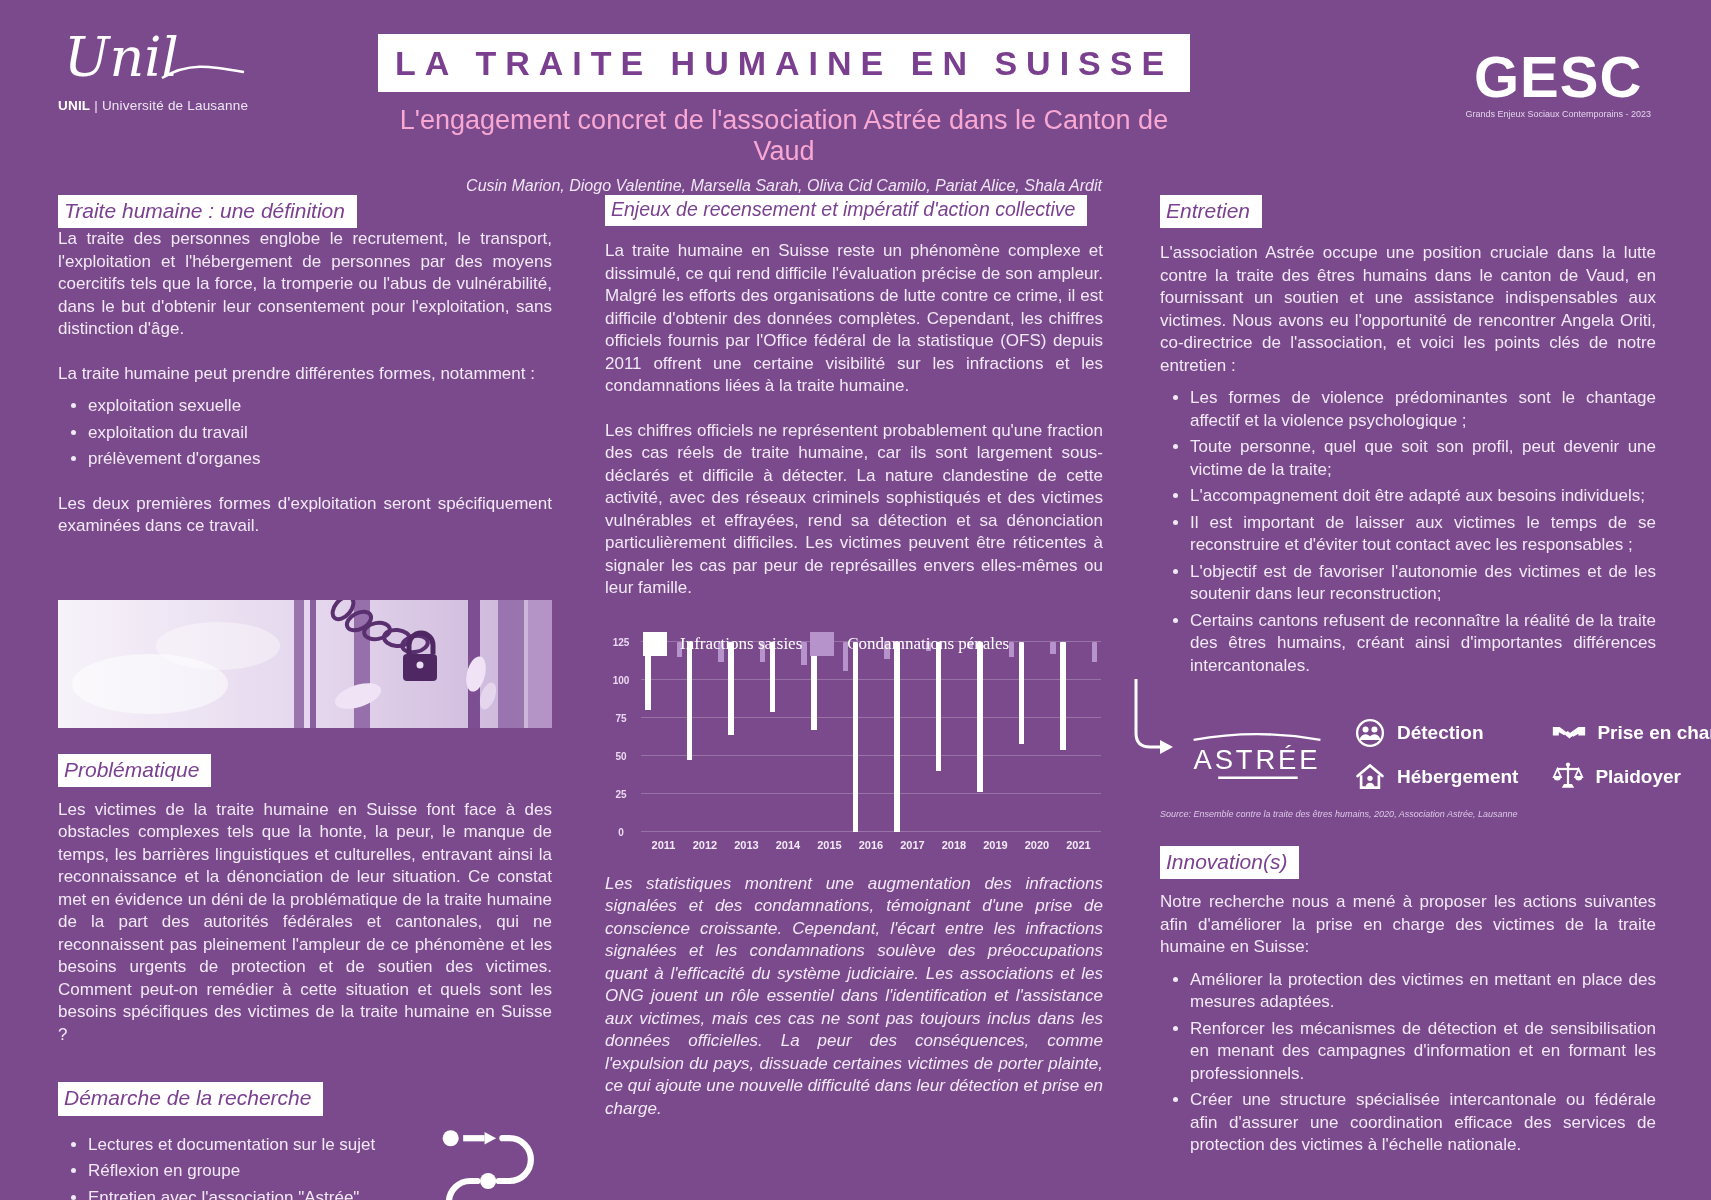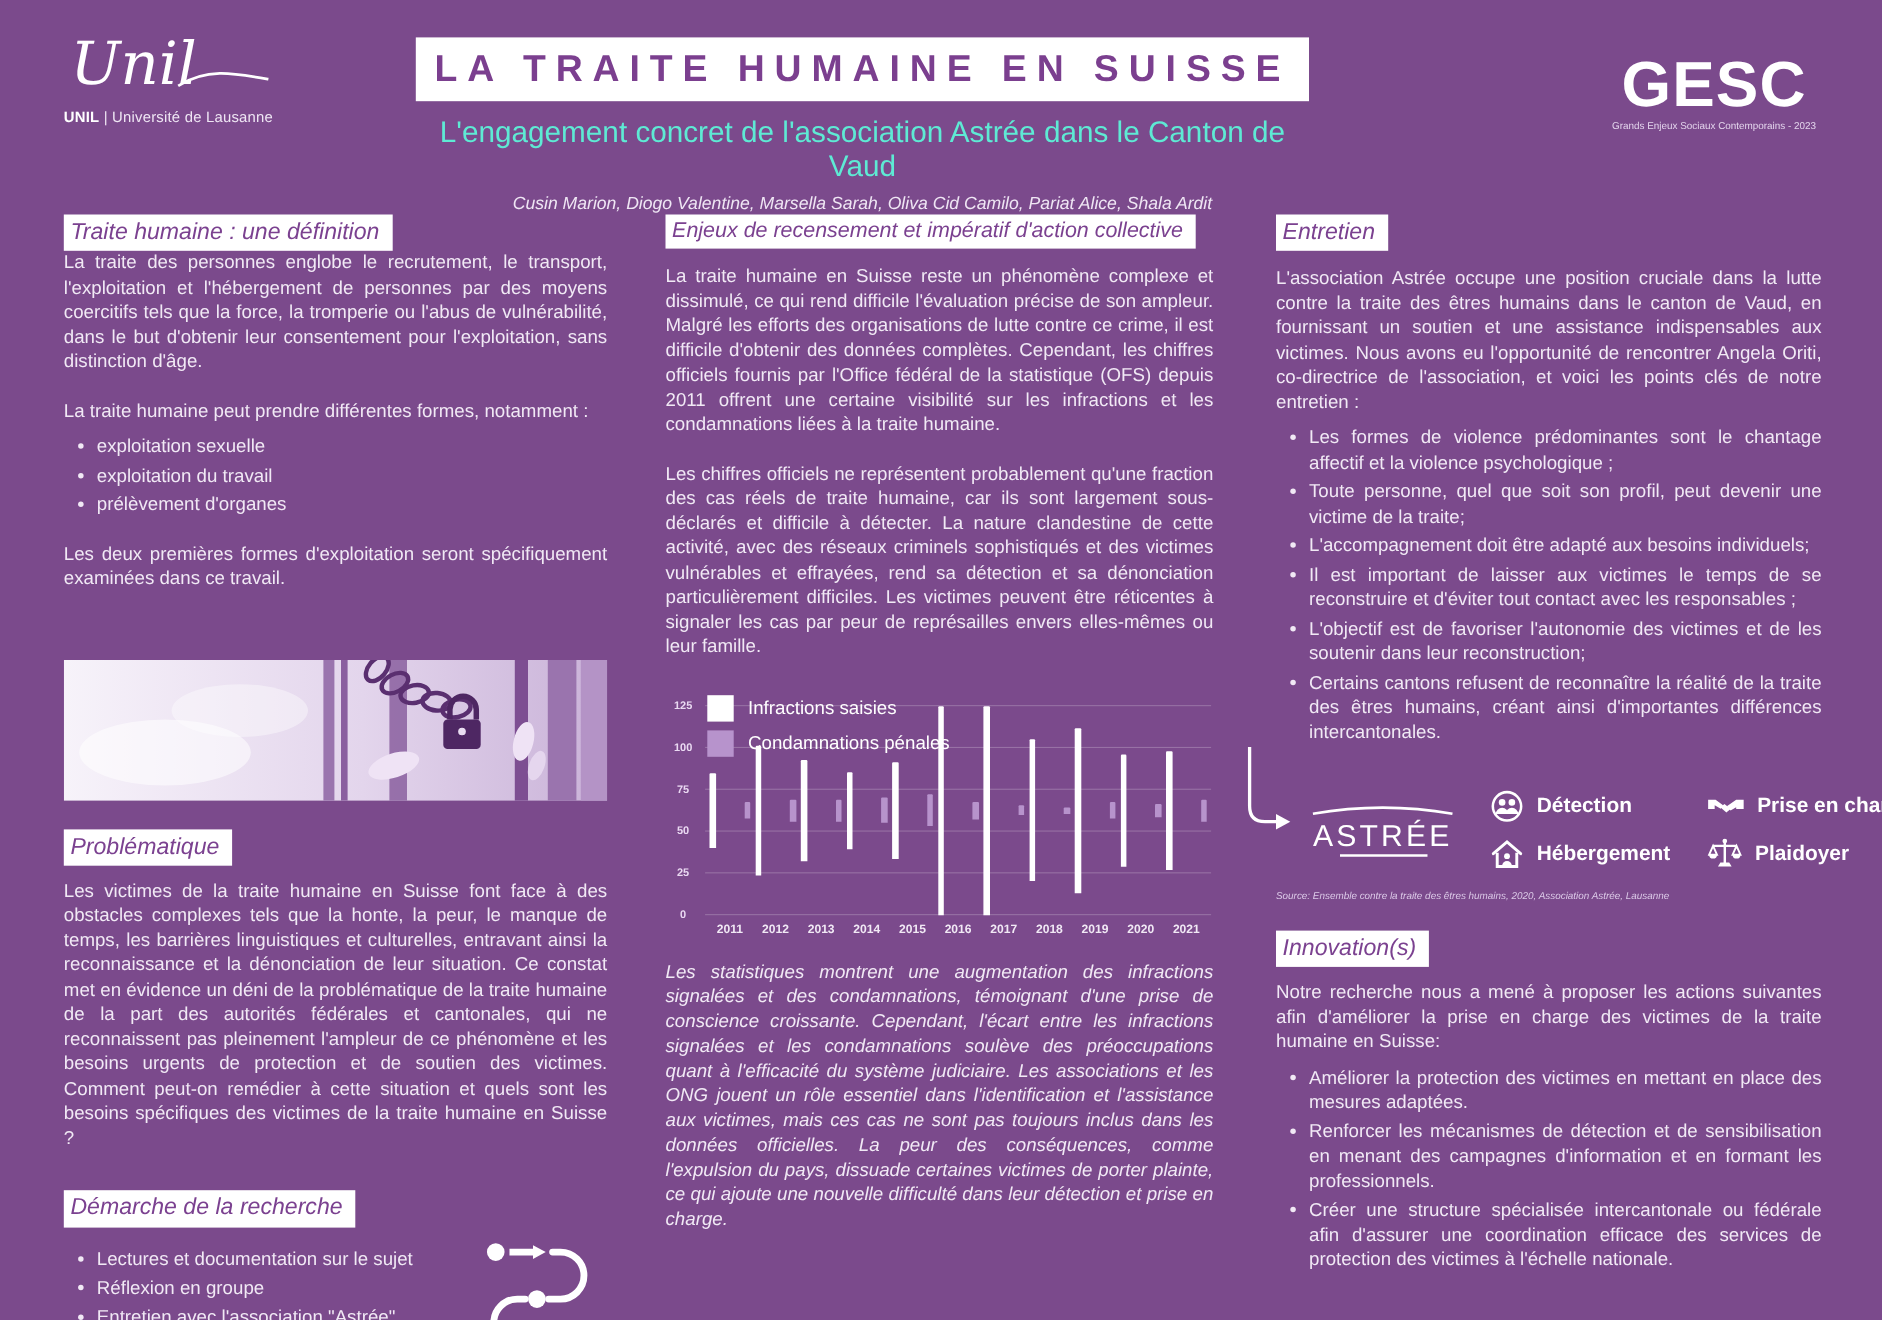--- a/index.html
+++ b/index.html
@@ -11,21 +11,21 @@
   
   .unil { position:absolute; left:58px; top:30px; }
   .unil-sub { font-size:13.5px; color:#efe6f4; margin-top:2px; letter-spacing:.2px; }
   .unil-sub b { font-weight:700; color:#fff; }
   .gesc { position:absolute; right:60px; top:48px; text-align:center; color:#fff; }
   .gesc-name { font-size:58px; font-weight:800; letter-spacing:1px; line-height:1; }
   .gesc-sub { font-size:9px; color:#e3d4ec; margin-top:3px; }
   .header-center { position:absolute; left:378px; top:34px; width:812px; text-align:center; }
   .title-box { background:#fff; height:58px; display:flex; align-items:center; justify-content:center; }
   .title-text { color:#7b3f8f; font-size:34px; font-weight:800; letter-spacing:9px; white-space:nowrap; }
-  .subtitle { margin-top:13px; font-size:27px; color:#5eead4; }
+  .subtitle { margin-top:13px; font-size:27px; color:#f9a8d4; }
   .authors { margin-top:10px; font-size:16px; font-style:italic; color:#efe6f4;text-align:center; }
   .divider { width:140px; height:4px; background:#fff; margin:15px auto 0; }
   
   .col { position:absolute; top:195px; }
   .col-left  { left:58px;   width:494px; }
   .col-mid   { left:605px;  width:498px; }
   .col-right { left:1160px; width:496px; }
   .hdr {
     display:inline-block; background:#fff; color:#7b4190;
     font-style:italic; font-size:21px; padding:3px 12px 5px 6px; line-height:1.2;
@@ -42,31 +42,31 @@
   .hdr-prob { margin-top:26px; }
   .prob-p { margin-top:12px; }
   .hdr-dem { margin-top:36px; }
   .dem-row { display:flex; margin-top:4px; }
   .dem-row ul { flex:1; }
   .flow-icon { margin-top:2px; margin-right:14px; flex:none; }
   
   .mid-p1 { margin-top:14px; }
   .mid-p2 { margin-top:22px; }
   .chart { position:relative; margin-top:42px; }
-  .chart-legend { position:absolute; top:-10px; left:38px; display:flex; flex-direction:column; gap:8px; z-index:2; }
+  .chart-legend { position:absolute; top:-10px; left:38px; display:flex; flex-direction:row; gap:8px; z-index:2;font-family:Liberation Serif, serif; }
   .legend-item { display:flex; align-items:center; gap:13px; }
   .legend-swatch { width:24px; height:24px; flex:none; }
   .legend-label { font-size:17px; color:#fff; }
   .chart-plot { position:relative; height:190px; margin-left:36px; margin-right:2px; }
   .gridline { position:absolute; left:0; right:0; height:1px; background:rgba(255,255,255,.22); }
   .ytick { position:absolute; left:-34px; width:28px; text-align:center; font-size:10px; font-weight:700;
            color:#ead9f2; transform:translateY(50%); }
   .bar-groups { position:absolute; left:0; right:0; top:0; bottom:0; display:flex;
                 justify-content:space-between; align-items:flex-end; padding:0 4px; }
-  .bar-group { position:relative; width:37px; height:100%; display:flex; align-items:center;gap:26px; }
+  .bar-group { position:relative; width:37px; height:100%; display:flex; align-items:flex-start;gap:26px; }
   .bar { width:18px; border-radius:1px 1px 0 0; }
   .xtick { position:absolute; top:100%; left:-6px; right:-6px; margin-top:7px; text-align:center;
            font-size:11px; font-weight:700; color:#f1e9f5; }
   .chart-source { margin:36px 0 0 0; font-size:9.5px; font-style:italic; color:#dccae8; text-align:left; }
   .mid-p3 { margin-top:41px;font-style:italic; }
   
   .ent-p1 { margin-top:14px; }
   .ent-bullets { margin-top:24px; }
   .astree-row { position:relative; margin-top:40px; display:flex; align-items:center; padding-left:26px; }
   .astree-arrow { position:absolute; left:-30px; top:-38px; }

